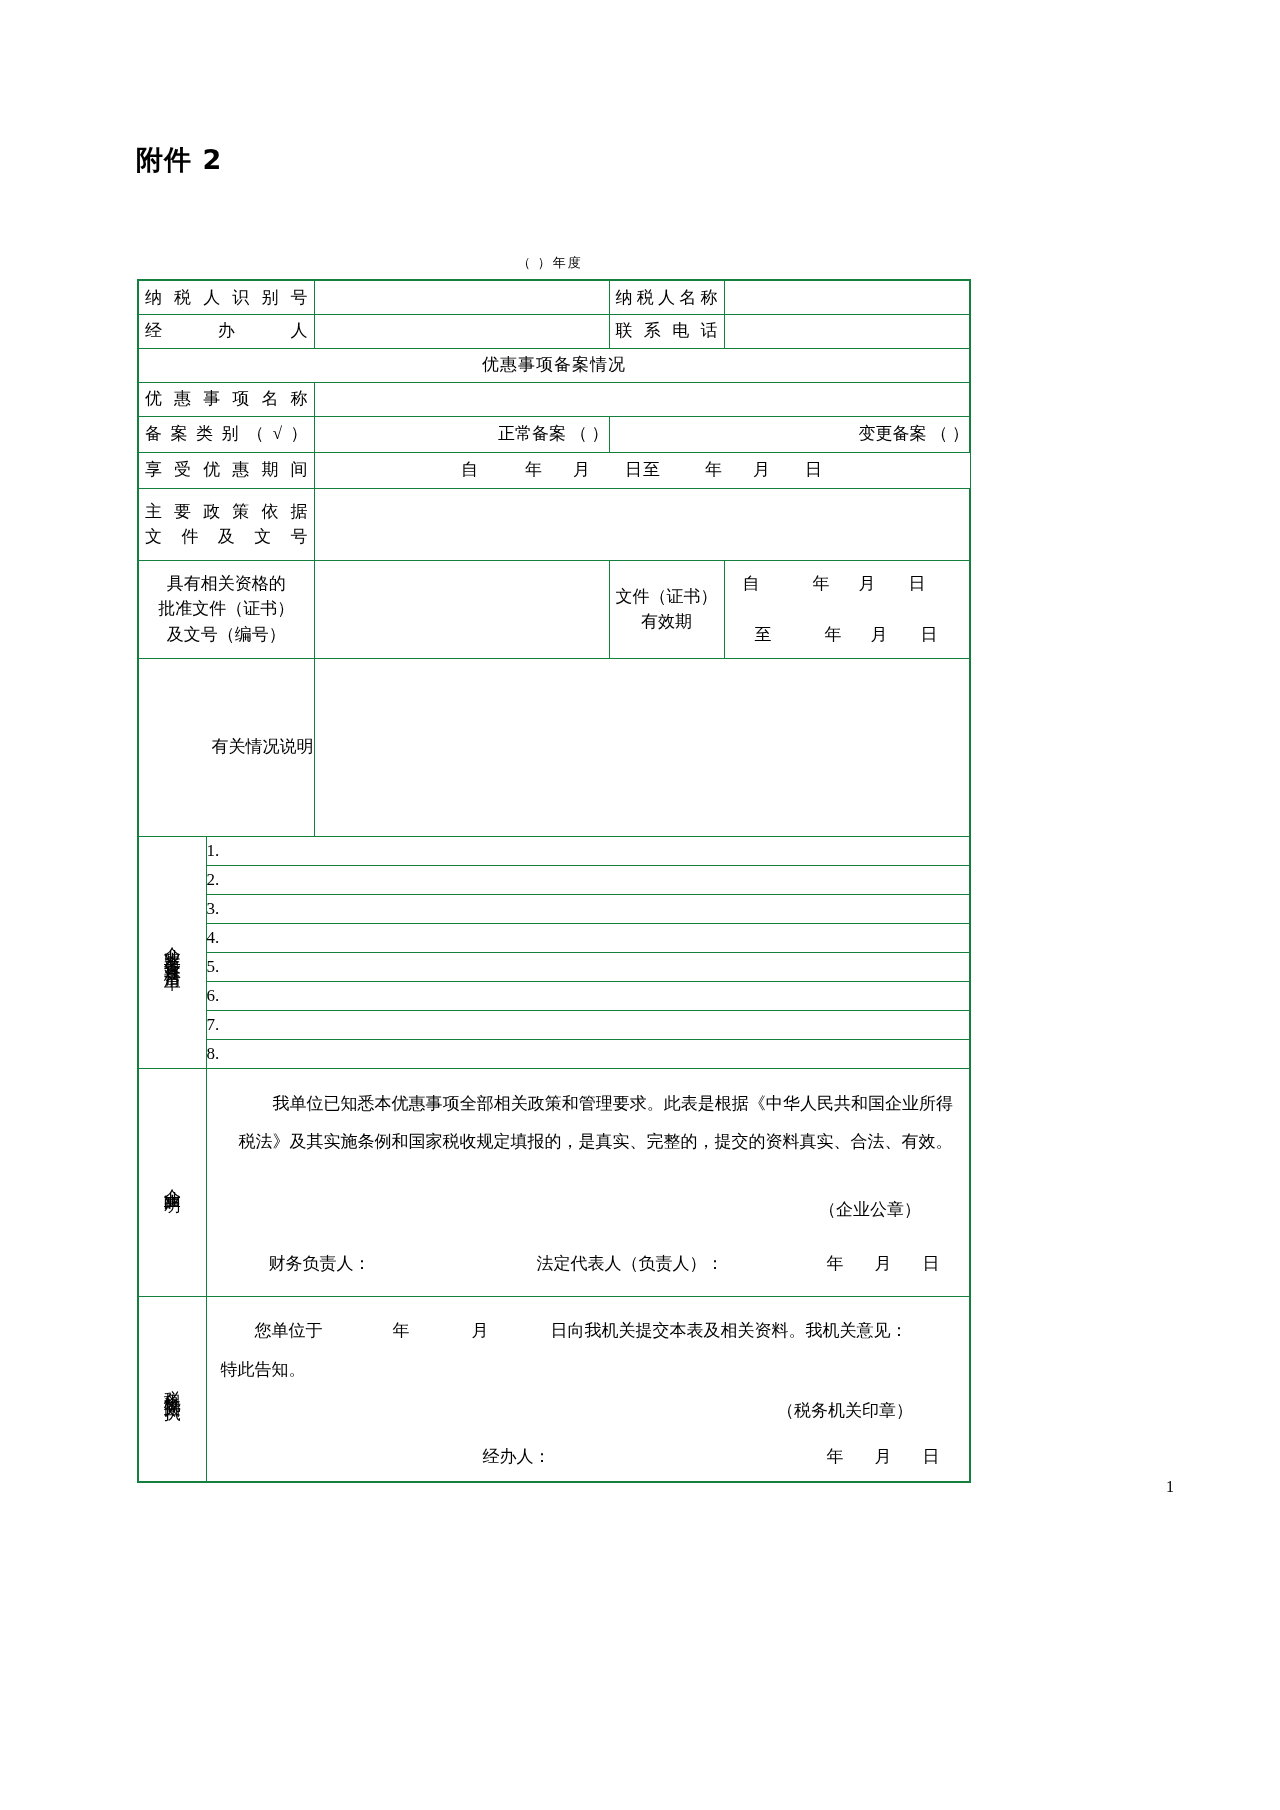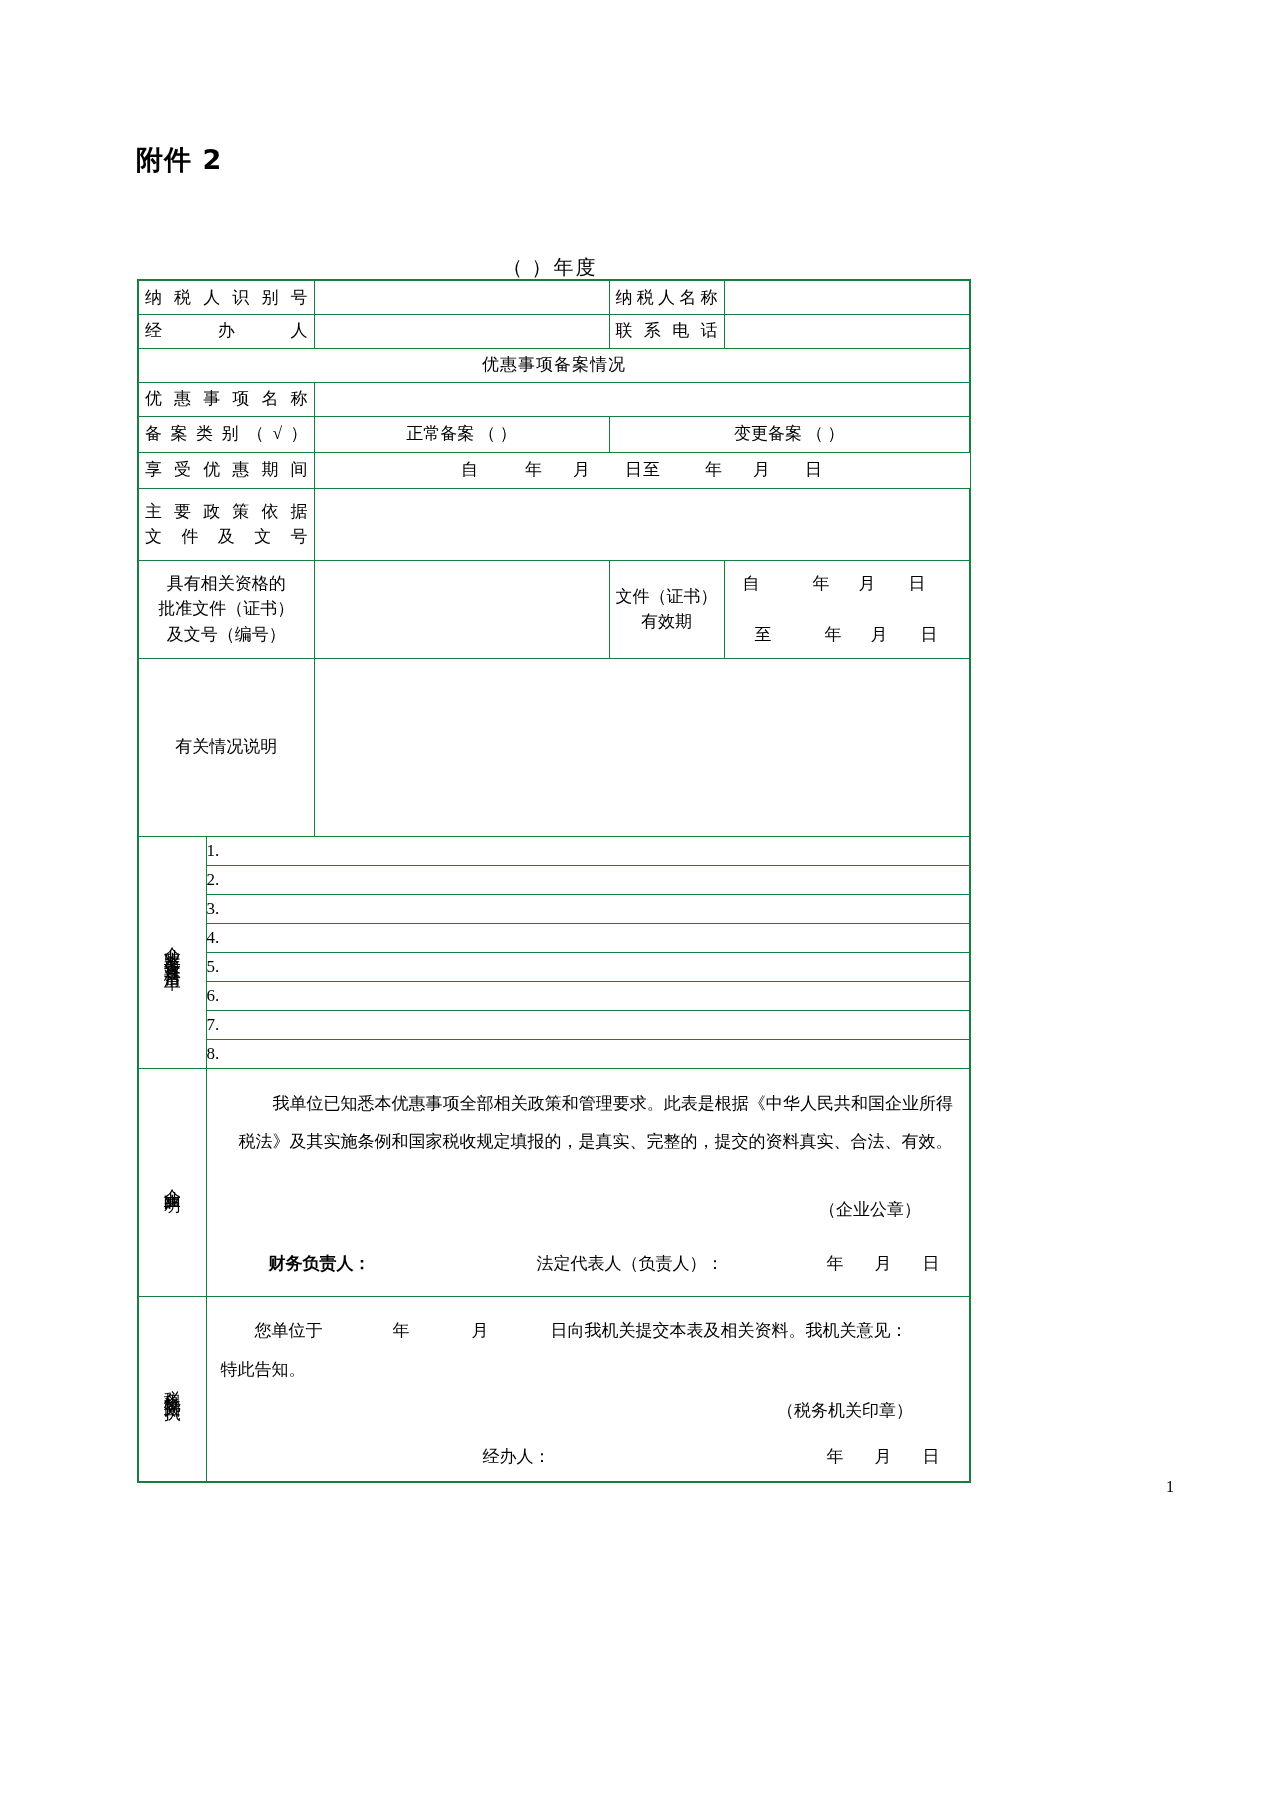--- a/index.html
+++ b/index.html
@@ -42,21 +42,21 @@
     font-size: 29px;
     font-weight: bold;
     letter-spacing: 2px;
   }
   .doc-subtitle {
     position: absolute;
     left: 0;
     top: 254px;
     width: 1100px;
     text-align: center;
-    font-size: 20px;
+    font-size: 13px;
     letter-spacing: 2px;
   }
 
   
   table.form {
     position: absolute;
     left: 137px;
     top: 279px;
     width: 832px;
     border-collapse: collapse;
@@ -78,21 +78,21 @@
     font-size: 17px;
     padding: 5px 8px;
   }
   .lbl-sp span { letter-spacing: 0; }
   .spread {
     display: block;
     text-align: justify;
     text-align-last: justify;
     padding: 0 6px;
   }
-  .ctr { text-align: center; }
+  .ctr { text-align: right; }
   .blank { }
 
   .rowh-sm { height: 34px; }
   .rowh-md { height: 36px; }
 
   .section-title {
     text-align: center;
     font-size: 17px;
     letter-spacing: 1px;
     padding: 6px 0;
@@ -147,21 +147,21 @@
     text-align: right;
     padding: 26px 48px 0 0;
     font-size: 17px;
   }
   .sign-line {
     position: relative;
     padding: 30px 0 10px 0;
     font-size: 17px;
     height: 26px;
   }
-  .sign-line .s1 { position:absolute; left: 62px; top: 28px; font-weight: bold; }
+  .sign-line .s1 { position:absolute; left: 62px; top: 28px; }
   .sign-line .s2 { position:absolute; left: 330px; top: 28px; }
   .sign-line .s3 { position:absolute; left: 620px; top: 28px; letter-spacing: 1px;}
   .sign-line .s3 .g { display:inline-block; width: 30px; }
 
   .receipt-body {
     position: relative;
     padding: 14px 14px 10px 14px;
     font-size: 17px;
     line-height: 2.3;
     height: 152px;

